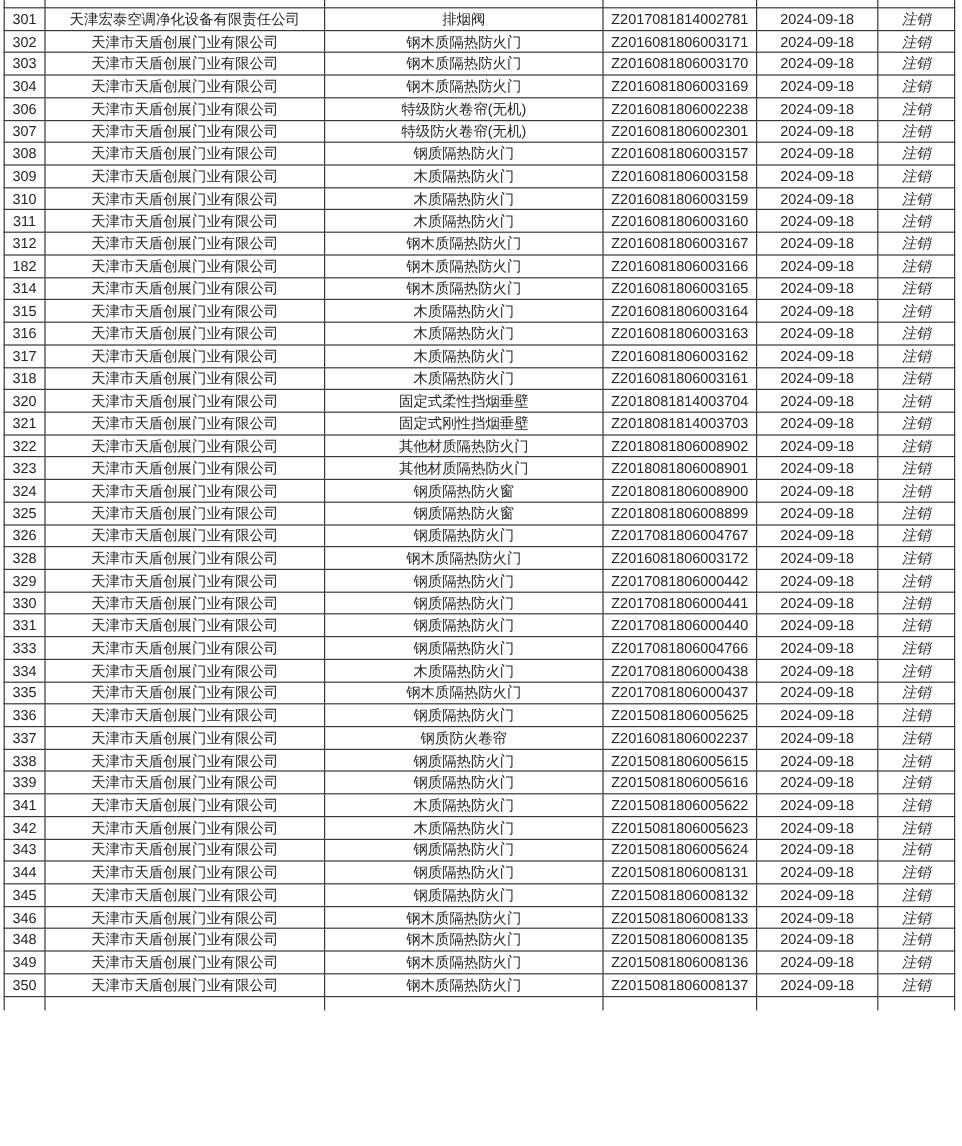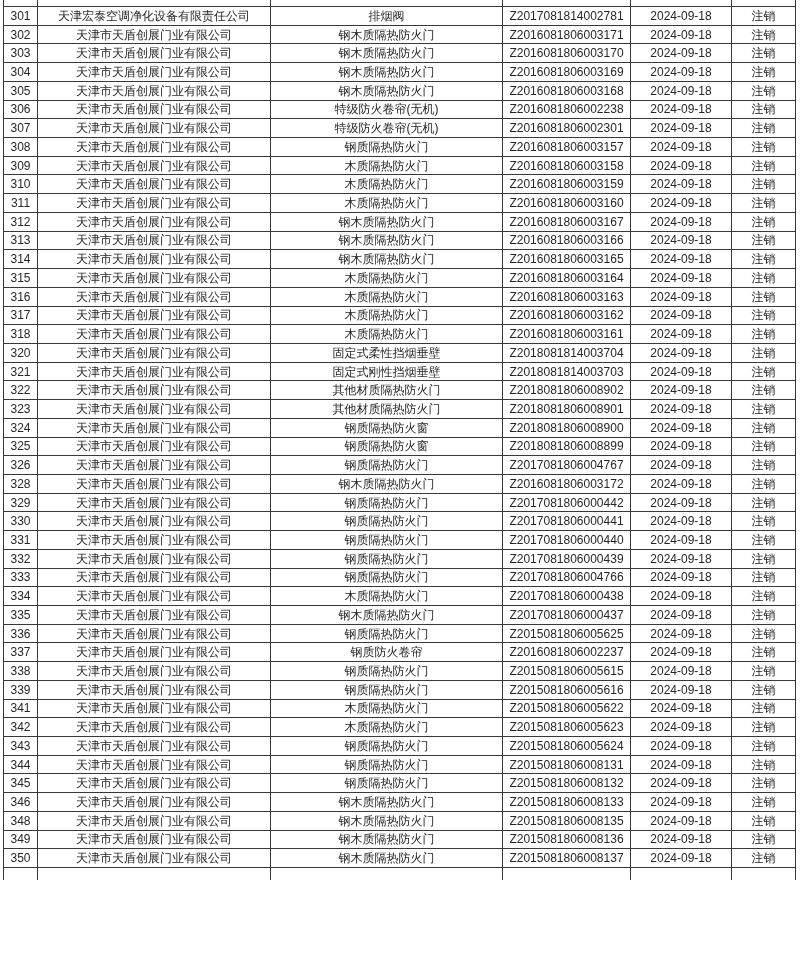--- a/index.html
+++ b/index.html
@@ -32,21 +32,21 @@
     line-height: 1;
     color: #262626;
     white-space: nowrap;
     overflow: hidden;
   }
   tr.data-row { height: 18.72px; }
   tr.partial-top-row { height: 6.5px; }
   tr.partial-top-row td { border-top: none; }
   tr.partial-bottom-row { height: 12px; }
   tr.partial-bottom-row td { border-bottom: none; }
-  td.status { color: #a52a2a; }
+  td.status { color: #a52a2a; font-style: italic; }
 </style>
 </head>
 <body>
 
 <table class="records">
   <colgroup>
     <col style="width:34px">
     <col style="width:233px">
     <col style="width:232px">
     <col style="width:128px">
@@ -90,28 +90,20 @@
   </tr>
       <tr class="data-row">
     <td>304</td>
     <td>天津市天盾创展门业有限公司</td>
     <td>钢木质隔热防火门</td>
     <td>Z2016081806003169</td>
     <td>2024-09-18</td>
     <td class="status">注销</td>
   </tr>
       <tr class="data-row">
-    <td>305</td>
-    <td>天津市天盾创展门业有限公司</td>
-    <td>钢木质隔热防火门</td>
-    <td>Z2016081806003168</td>
-    <td>2024-09-18</td>
-    <td class="status">注销</td>
-  </tr>
-      <tr class="data-row">
     <td>306</td>
     <td>天津市天盾创展门业有限公司</td>
     <td>特级防火卷帘(无机)</td>
     <td>Z2016081806002238</td>
     <td>2024-09-18</td>
     <td class="status">注销</td>
   </tr>
       <tr class="data-row">
     <td>307</td>
     <td>天津市天盾创展门业有限公司</td>
@@ -154,21 +146,21 @@
   </tr>
       <tr class="data-row">
     <td>312</td>
     <td>天津市天盾创展门业有限公司</td>
     <td>钢木质隔热防火门</td>
     <td>Z2016081806003167</td>
     <td>2024-09-18</td>
     <td class="status">注销</td>
   </tr>
       <tr class="data-row">
-    <td>313</td>
+    <td>182</td>
     <td>天津市天盾创展门业有限公司</td>
     <td>钢木质隔热防火门</td>
     <td>Z2016081806003166</td>
     <td>2024-09-18</td>
     <td class="status">注销</td>
   </tr>
       <tr class="data-row">
     <td>314</td>
     <td>天津市天盾创展门业有限公司</td>
     <td>钢木质隔热防火门</td>
@@ -286,28 +278,20 @@
     <td>钢质隔热防火门</td>
     <td>Z2017081806000441</td>
     <td>2024-09-18</td>
     <td class="status">注销</td>
   </tr>
       <tr class="data-row">
     <td>331</td>
     <td>天津市天盾创展门业有限公司</td>
     <td>钢质隔热防火门</td>
     <td>Z2017081806000440</td>
-    <td>2024-09-18</td>
-    <td class="status">注销</td>
-  </tr>
-      <tr class="data-row">
-    <td>332</td>
-    <td>天津市天盾创展门业有限公司</td>
-    <td>钢质隔热防火门</td>
-    <td>Z2017081806000439</td>
     <td>2024-09-18</td>
     <td class="status">注销</td>
   </tr>
       <tr class="data-row">
     <td>333</td>
     <td>天津市天盾创展门业有限公司</td>
     <td>钢质隔热防火门</td>
     <td>Z2017081806004766</td>
     <td>2024-09-18</td>
     <td class="status">注销</td>

